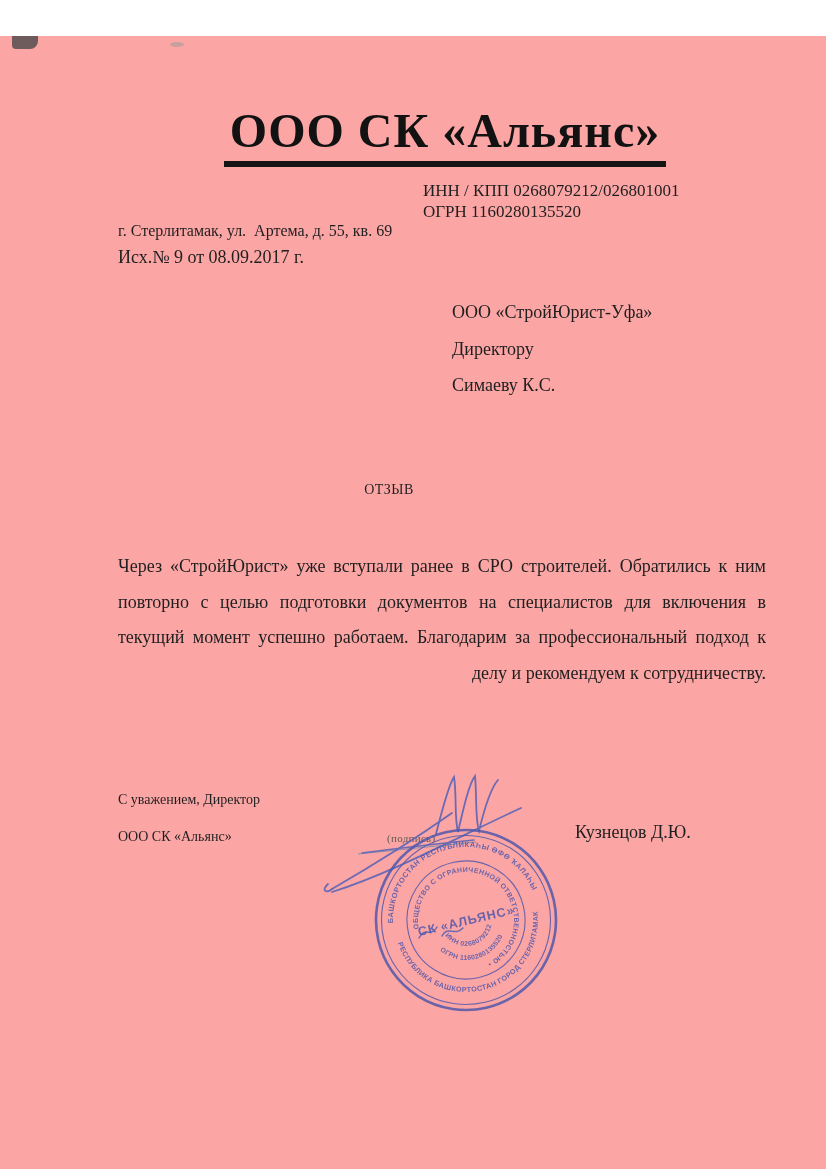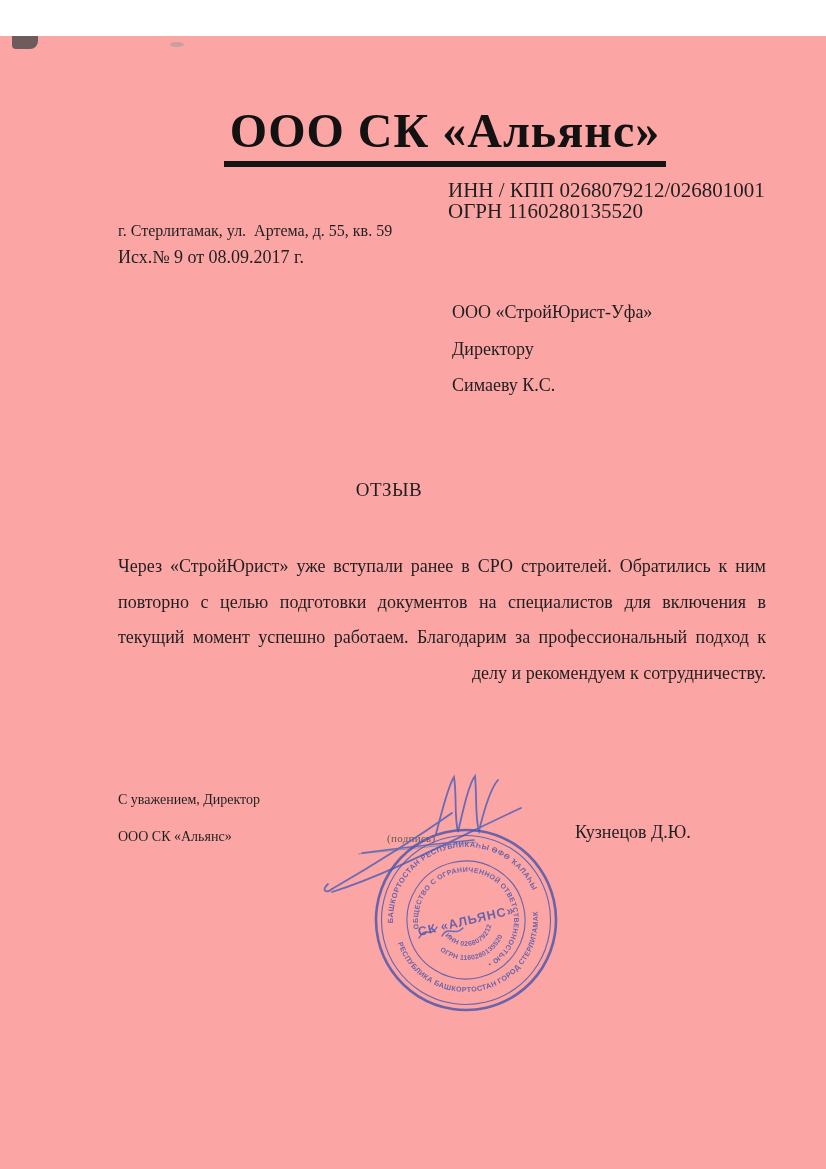--- a/index.html
+++ b/index.html
@@ -28,35 +28,35 @@
     font-size: 48px; line-height: 54px; font-weight: bold;
     letter-spacing: 1px; color: #121212;
     border-bottom: 6px solid #151515;
     padding: 0 6px 3px 6px;
   }
   .addr-block {
     position: absolute; left: 118px; top: 146px;
     font-size: 16px; line-height: 19.5px; white-space: pre-wrap;
   }
   .reg-block {
-    position: absolute; left: 448px; top: 144px;
-    font-size: 21px; line-height: 21px;
+    position: absolute; left: 423px; top: 144px;
+    font-size: 17px; line-height: 21px;
   }
   .ref-line {
     position: absolute; left: 118px; top: 211px;
     font-size: 18px;
   }
   .addressee {
     position: absolute; left: 452px; top: 258px;
     font-size: 18px;
   }
   .addressee div { height: 36.5px; line-height: 36.5px; }
   .heading-wrap {
     position: absolute; left: 0; top: 444px; width: 778px;
-    text-align: center; font-size: 19px; line-height: 20px;
+    text-align: center; font-size: 14px; line-height: 20px;
     letter-spacing: 0.5px;
   }
   .body-block {
     position: absolute; left: 118px; top: 513px; width: 648px;
     font-size: 18px;
   }
   .body-block .jline {
     height: 35.6px; line-height: 35.6px;
     text-align: justify; text-align-last: justify;
   }
@@ -89,21 +89,21 @@
 <div class="page">
 
   <div class="speck1"></div>
   <div class="speck2"></div>
 
   <div class="title-wrap">
     <span class="title">ООО СК «Альянс»</span>
   </div>
 
   <div class="addr-block">
-    <div>г. Стерлитамак, ул.  Артема, д. 55, кв. 59</div>
+    <div>г. Стерлитамак, ул.  Артема, д. 55, кв. 69</div>
   </div>
 
   <div class="reg-block">
     <div>ИНН / КПП 0268079212/026801001</div>
     <div>ОГРН 1160280135520</div>
   </div>
 
   <div class="ref-line">Исх.№ 9 от 08.09.2017 г.</div>
 
   <div class="addressee">

